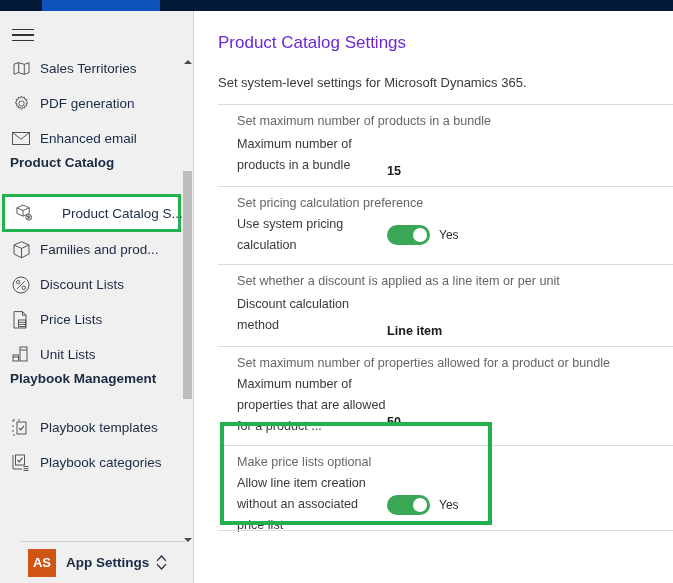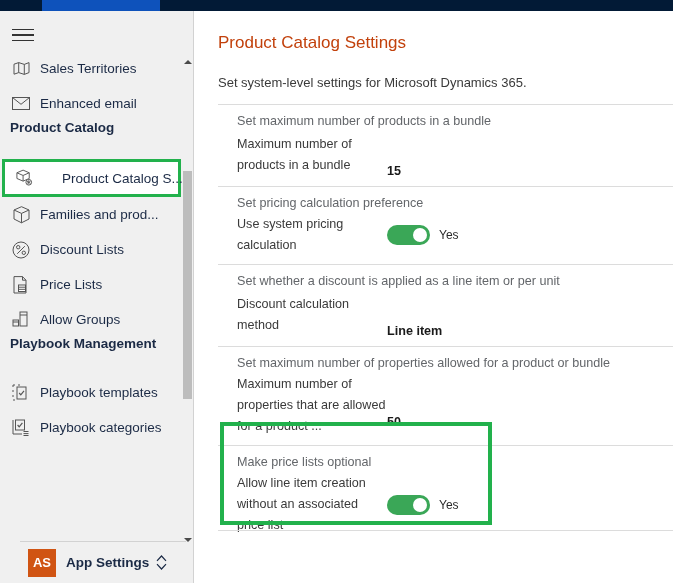--- a/index.html
+++ b/index.html
@@ -106,21 +106,21 @@
   .as-label { margin-left: 10px; font-size: 13.5px; font-weight: bold; color: #1b2a45; }
   .as-chev { margin-left: auto; margin-right: 18px; color: #1b2a45; display:flex; }
 
   
   .main {
     position: absolute; left: 195px; top: 11px; width: 478px; height: 572px;
     background: #fff; overflow: hidden;
   }
   .page-title {
     position: absolute; left: 23px; top: 22px;
-    font-size: 17px; color: #c2410c; font-weight: normal;
+    font-size: 17px; color: #6d28d9; font-weight: normal;
   }
   .page-sub {
     position: absolute; left: 23px; top: 64px;
     font-size: 13px; color: #3a3a3a;
   }
   .settings-list {
     position: absolute; left: 23px; top: 93px; width: 478px;
   }
   .setting-row {
     position: relative;
@@ -187,20 +187,29 @@
       <div class="nav-item">
         <span class="ico">
           <svg width="17" height="15" viewBox="0 0 17 15" fill="none" stroke="#555" stroke-width="1">
             <path d="M1 3.2 L5.7 1.6 L11.3 3.4 L16 1.6 L16 11.6 L11.3 13.4 L5.7 11.6 L1 13.2 Z"></path>
             <path d="M5.7 1.6 L5.7 11.6 M11.3 3.4 L11.3 13.4"></path>
           </svg>
         </span>
         <span class="lbl">Sales Territories</span>
       </div>
 
+      <div class="nav-item">
+        <span class="ico">
+          <svg width="17" height="17" viewBox="0 0 20 20" fill="none" stroke="#555" stroke-width="1.1">
+            <circle cx="10" cy="10" r="3.1"></circle>
+            <path d="M10 1.2 L11.2 3.4 L13.6 2.6 L13.8 5.1 L16.3 5.3 L15.4 7.7 L17.6 9 L15.4 10.3 L16.3 12.7 L13.8 12.9 L13.6 15.4 L11.2 14.6 L10 16.8 L8.8 14.6 L6.4 15.4 L6.2 12.9 L3.7 12.7 L4.6 10.3 L2.4 9 L4.6 7.7 L3.7 5.3 L6.2 5.1 L6.4 2.6 L8.8 3.4 Z"></path>
+          </svg>
+        </span>
+        <span class="lbl">PDF generation</span>
+      </div>
 
 
       <div class="nav-item">
         <span class="ico">
           <svg width="18" height="13" viewBox="0 0 18 13" fill="none" stroke="#555" stroke-width="1">
             <rect x="0.5" y="0.5" width="17" height="12"></rect>
             <path d="M0.5 0.5 L9 7.3 L17.5 0.5"></path>
           </svg>
         </span>
         <span class="lbl">Enhanced email</span>
@@ -258,21 +267,21 @@
 
       <div class="nav-item">
         <span class="ico">
           <svg width="19" height="17" viewBox="0 0 19 17" fill="none" stroke="#555" stroke-width="1">
             <rect x="8" y="1" width="7" height="14"></rect>
             <path d="M8 4 L15 4"></path>
             <rect x="1" y="9" width="5.5" height="6"></rect>
             <path d="M1 11 L6.5 11"></path>
           </svg>
         </span>
-        <span class="lbl">Allow Groups</span>
+        <span class="lbl">Unit Lists</span>
       </div>
 
       <div class="nav-section">
         <span>Playbook Management</span>
       </div>
 
       <div class="nav-item">
         <span class="ico">
           <svg width="18" height="18" viewBox="0 0 18 18" fill="none" stroke="#555" stroke-width="1">
             <path d="M1 1 L4 1 M6 1 L9 1 M1 1 L1 4 M1 6 L1 9 M1 11 L1 14 M1 16 L4 16" stroke-dasharray="2 2"></path>

